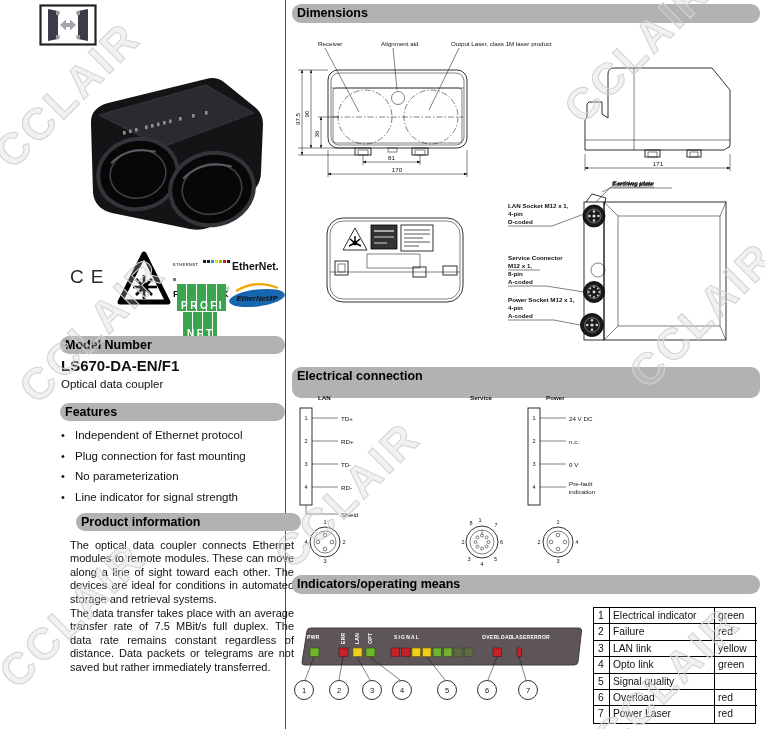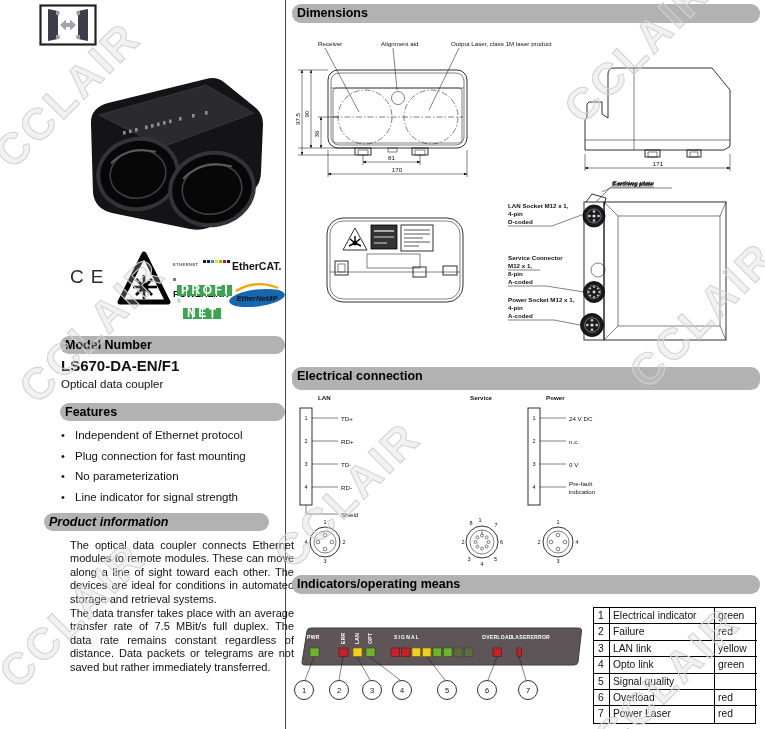--- a/index.html
+++ b/index.html
@@ -26,22 +26,22 @@
   .feat-li { display:flex; font-size:11.5px; margin-bottom:7.5px; line-height:13px; }
   .feat-li .dot { width:14px; font-size:11px; }
   .para { font-size:11px; line-height:13.4px; text-align:justify; margin-bottom:1px; }
 
   
   .ce { font-size:19px; letter-spacing:7px; color:#2a2a2a; }
   .plk-sq { display:inline-block; width:3px; height:3px; margin-right:1px; vertical-align:middle; }
   .plk-head { font-size:4px; color:#555; letter-spacing:0.5px; font-weight:bold; }
   .plk-word { font-size:9.5px; font-weight:bold; color:#111; letter-spacing:-0.3px; }
   .ecat { font-size:10.5px; font-weight:bold; color:#111; position:relative; }
-  .pfn-row { display:inline-block; background:#3aa54e; color:#fff; font-weight:bold; font-size:12px;
-             letter-spacing:2.5px; padding:1px 2px 1px 4px; line-height:9px;
+  .pfn-row { display:inline-block; background:#3aa54e; color:#fff; font-weight:bold; font-size:10px;
+             letter-spacing:2.5px; padding:17px 2px 1px 4px; line-height:9px;
              background-image:repeating-linear-gradient(90deg, rgba(255,255,255,0) 0 8.5px, rgba(255,255,255,0.95) 8.5px 10px); }
   .pfn-reg { font-size:5px; color:#3aa54e; vertical-align:top; }
 
   
   .tbl { border:1.5px solid #000; display:grid; grid-template-columns:16px 105px 42px; background:#fff; font-size:10.3px; }
   .tbl .c { border-right:1px solid #000; border-bottom:1px solid #000; padding:1px 3px 0 3px; height:16.4px; line-height:14.5px; overflow:hidden; }
   .tbl .c:nth-child(3n) { border-right:none; }
   .tbl .c.last { border-bottom:none; }
   .tbl .num { text-align:left; padding-left:4px; }
 
@@ -134,21 +134,21 @@
 
   <div class="abs" style="left:173px; top:252px; width:58px;">
     <div>
       <span class="plk-head">ETHERNET</span>
       <span class="plk-sq" style="background:#1a1a1a;"></span><span class="plk-sq" style="background:#1a1a1a;"></span><span class="plk-sq" style="background:#0aa0d8;"></span><span class="plk-sq" style="background:#ffd500;"></span><span class="plk-sq" style="background:#8bc400;"></span><span class="plk-sq" style="background:#e30613;"></span><span class="plk-sq" style="background:#1a1a1a;"></span><span class="plk-sq" style="background:#777;"></span>
     </div>
     <div class="plk-word">POWERLINK</div>
   </div>
 
   <div class="abs ecat" style="left:232px; top:260px;">
-    <span>EtherCAT.</span>
+    <span>EtherNet.</span>
     
   </div>
 
   <div class="abs" style="left:177px; top:284px; width:54px; line-height:10px;">
     <div>
       <span class="pfn-row">PROFI</span><span class="pfn-reg">®</span>
     </div>
     <div style="margin-left:6px; margin-top:1px;">
       <span class="pfn-row">NET</span>
     </div>
@@ -177,21 +177,21 @@
     <div class="feat-li">
         <span class="dot">•</span>
         <span>No parameterization</span>
       </div>
     <div class="feat-li">
         <span class="dot">•</span>
         <span>Line indicator for signal strength</span>
       </div>
   </div>
 
-  <div class="abs hdr" style="left:44px; top:513px; width:225px;font-style:italic;">Product information</div>
+  <div class="abs hdr" style="left:76px; top:513px; width:225px;">Product information</div>
   <div class="abs" style="left:70px; top:539px; width:224px;">
     <p class="para">The optical data coupler connects Ethernet modules to remote modules. These can move along a line of sight toward each other. The devices are ideal for conditions in automated storage and retrieval systems.</p>
     <p class="para">The data transfer takes place with an average transfer rate of 7.5 MBit/s full duplex. The data rate remains constant regardless of distance. Data packets or telegrams are not saved but rather immediately transferred.</p>
   </div>
 
   <div class="abs hdr" style="left:292px; top:4px; width:468px; height:19px;">Dimensions</div>
 
   <svg class="abs" style="left:293px; top:34px;" width="272" height="168" viewBox="0 0 272 168">
     <text class="t6" x="25" y="12">Receiver</text>
     <text class="t6" x="88" y="12">Alignment aid</text>
@@ -346,21 +346,21 @@
     <line class="tl2" x1="2" y1="110" x2="40" y2="110"></line>
     <line class="tl2" x1="40" y1="110" x2="78" y2="116"></line>
 
     <text class="t6b" x="2" y="126">Power Socket M12 x 1,</text>
     <text class="t6b" x="2" y="134">4-pin</text>
     <text class="t6b" x="2" y="142">A-coded</text>
     <line class="tl2" x1="2" y1="144" x2="48" y2="144"></line>
     <line class="tl2" x1="48" y1="144" x2="74" y2="149"></line>
   </svg>
 
-  <div class="abs hdr" style="left:292px; top:367px; width:468px; height:23px;">Electrical connection</div>
+  <div class="abs hdr" style="left:292px; top:367px; width:468px; height:31px;">Electrical connection</div>
 
   <svg class="abs" style="left:292px; top:390px;" width="470" height="182" viewBox="0 0 470 182">
 
     <text class="t6b" x="26" y="10">LAN</text>
     <rect class="tl" x="8" y="18" width="12" height="97"></rect>
     <text class="t55" x="14" y="30" text-anchor="middle">1</text>
     <text class="t55" x="14" y="53" text-anchor="middle">2</text>
     <text class="t55" x="14" y="76" text-anchor="middle">3</text>
     <text class="t55" x="14" y="99" text-anchor="middle">4</text>
     <line class="tl2" x1="20" y1="28" x2="46" y2="28"></line>

